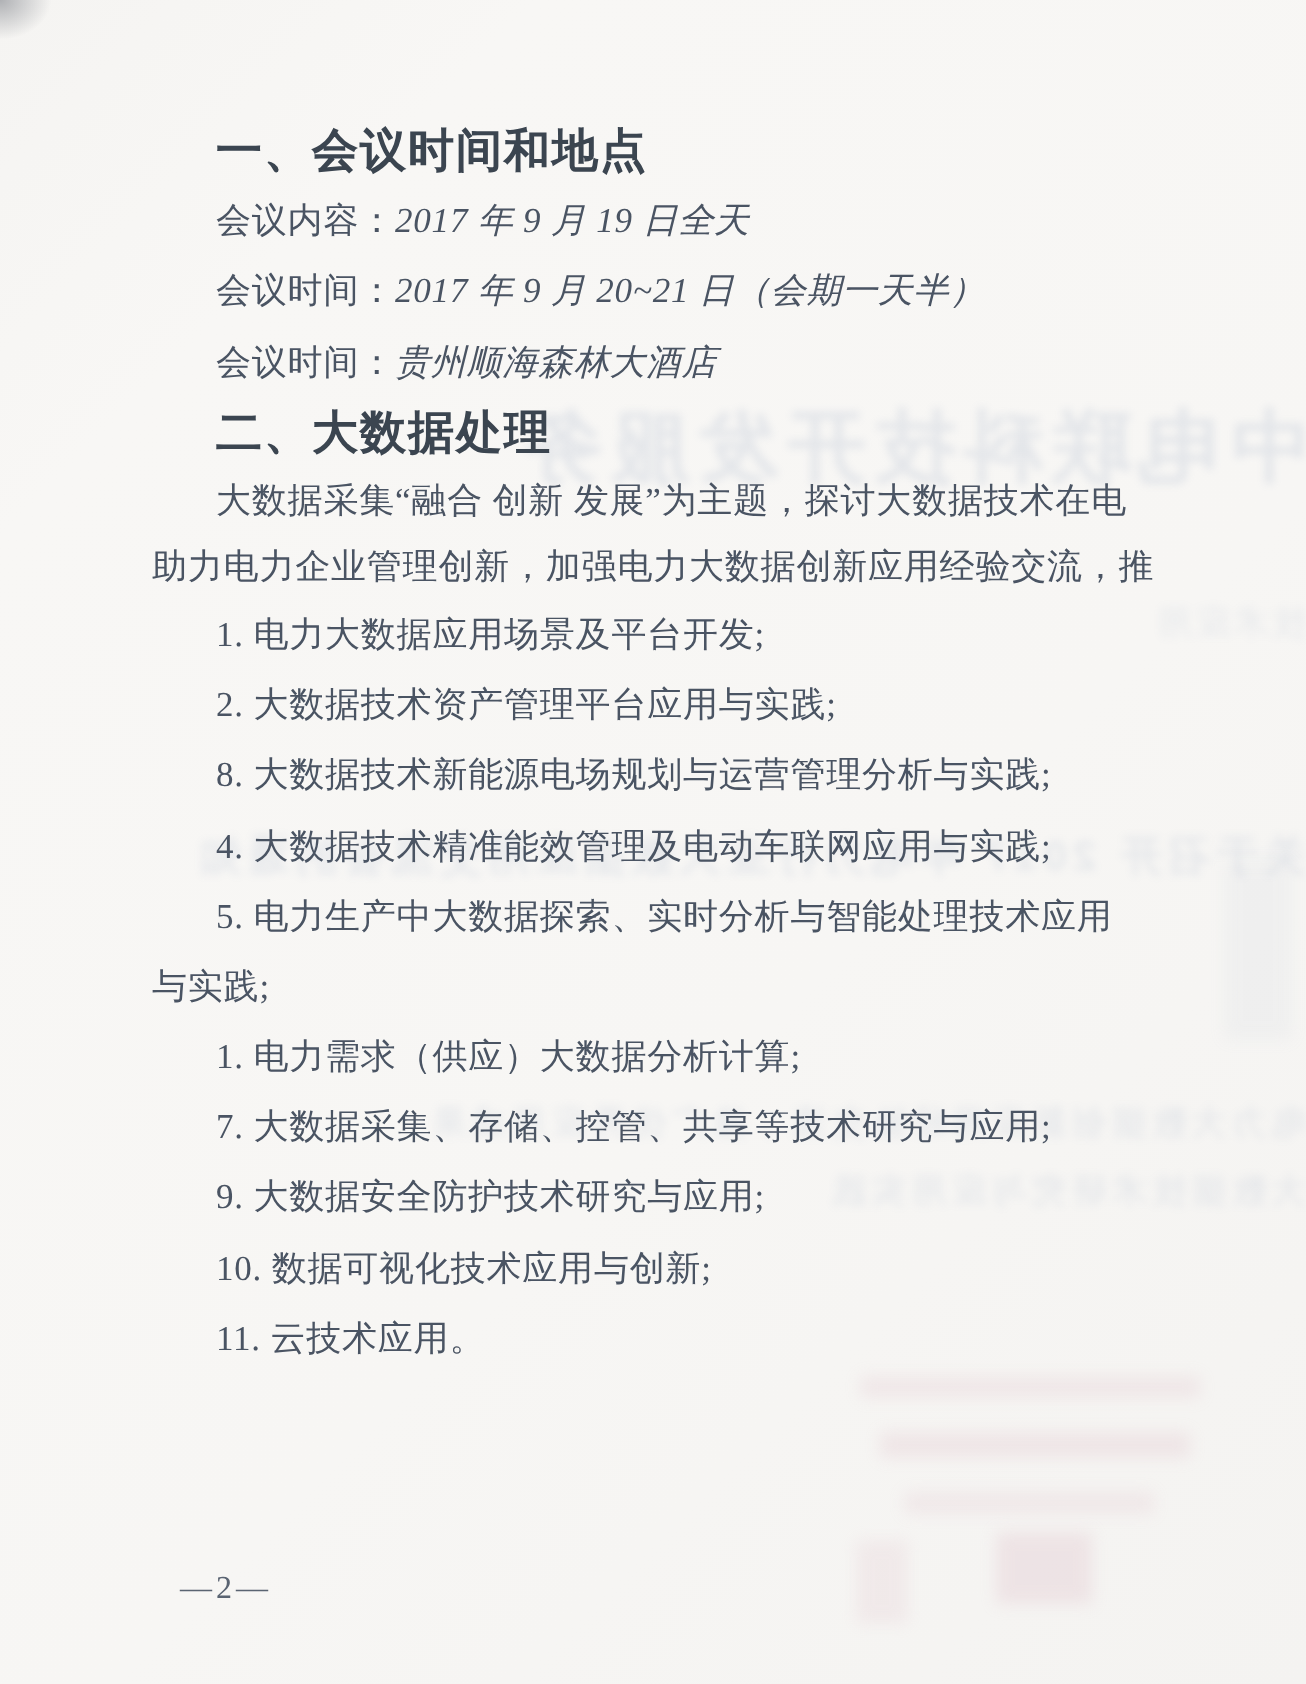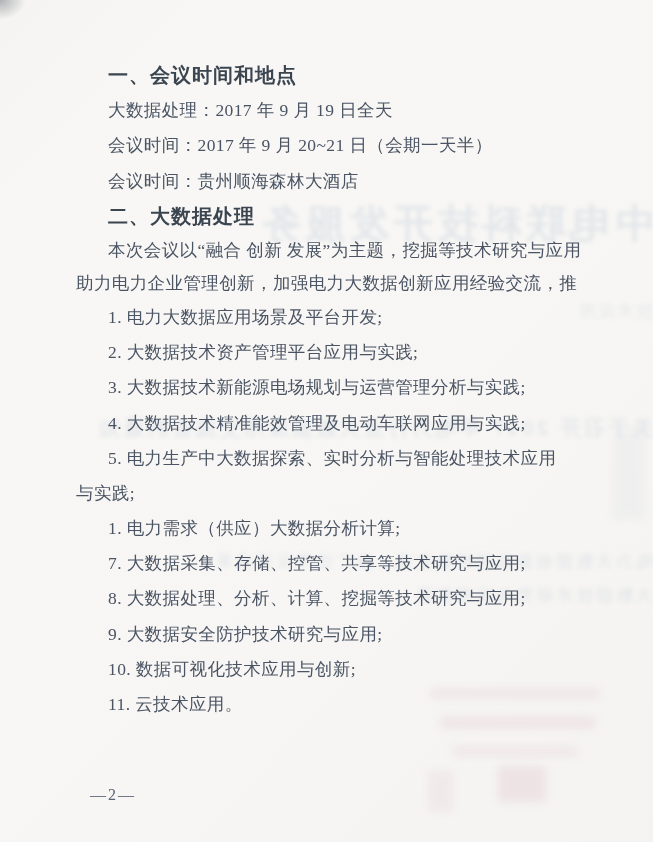--- a/index.html
+++ b/index.html
@@ -27,25 +27,25 @@
     font-size:17.5px;
     letter-spacing:.4px;
   }
   .line{height:35.2px;line-height:35.2px;white-space:nowrap;}
   .line.p{height:33px;line-height:33px;}
   .ind{padding-left:32px;}
   .hline{
     font-family:"Liberation Sans","DejaVu Sans",sans-serif;
     font-weight:bold;
     color:#3b4550;
-    font-size:20px;
+    font-size:23px;
     letter-spacing:1px;
   }
   .lbl{letter-spacing:.4px;}
-  .val{letter-spacing:.4px;}
+  .val{letter-spacing:.4px;font-style:italic;}
   .cont-indent{padding-left:120px;}
   .pagenum{
     position:absolute;left:90px;top:784px;
     font-size:16px;color:#5a6472;letter-spacing:2px;
     line-height:22px;
   }
   
   .bleed{
     position:absolute;
     transform:scaleX(-1);
@@ -88,49 +88,48 @@
   <div class="smudge pink s4"></div>
   <div class="smudge pink s5"></div>
   <div class="smudge gray s6"></div>
   <div class="corner-shade"></div>
 
   <div class="content">
 
     <div class="line hline ind">一、会议时间和地点</div>
 
     <div class="line ind">
-      <span class="lbl">大数据处理：</span><span class="val">2017 年 9 月 19 日全天</span>
+      <span class="lbl">会议内容：</span><span class="val">2017 年 9 月 19 日全天</span>
     </div>
 
     <div class="line ind">
       <span class="lbl">会议时间：</span><span class="val">2017 年 9 月 20~21 日（会期一天半）</span>
     </div>
 
 
     <div class="line ind">
       <span class="lbl">会议时间：</span><span class="val">贵州顺海森林大酒店</span>
     </div>
 
     <div class="line hline ind">二、大数据处理</div>
 
     <div>
-        <div class="line p ind">本次会议以“融合 创新 发展”为主题，挖掘等技术研究与应用</div>
+        <div class="line p ind">大数据采集“融合 创新 发展”为主题，探讨大数据技术在电</div>
         <div class="line p">助力电力企业管理创新，加强电力大数据创新应用经验交流，推</div>
       </div>
 
     <div>
         <div class="line ind">1. 电力大数据应用场景及平台开发;</div>
         <div class="line ind">2. 大数据技术资产管理平台应用与实践;</div>
-        <div class="line ind">3. 大数据技术新能源电场规划与运营管理分析与实践;</div>
+        <div class="line ind">8. 大数据技术新能源电场规划与运营管理分析与实践;</div>
         <div class="line ind">4. 大数据技术精准能效管理及电动车联网应用与实践;</div>
         <div class="line ind">5. 电力生产中大数据探索、实时分析与智能处理技术应用</div>
         <div class="line">与实践;</div>
         <div class="line ind">1. 电力需求（供应）大数据分析计算;</div>
         <div class="line ind">7. 大数据采集、存储、控管、共享等技术研究与应用;</div>
-        <div class="line ind">8. 大数据处理、分析、计算、挖掘等技术研究与应用;</div>
         <div class="line ind">9. 大数据安全防护技术研究与应用;</div>
         <div class="line ind">10. 数据可视化技术应用与创新;</div>
         <div class="line ind">11. 云技术应用。</div>
       </div>
 
   </div>
 
   <div class="pagenum">—2—</div>
 
 </div>

